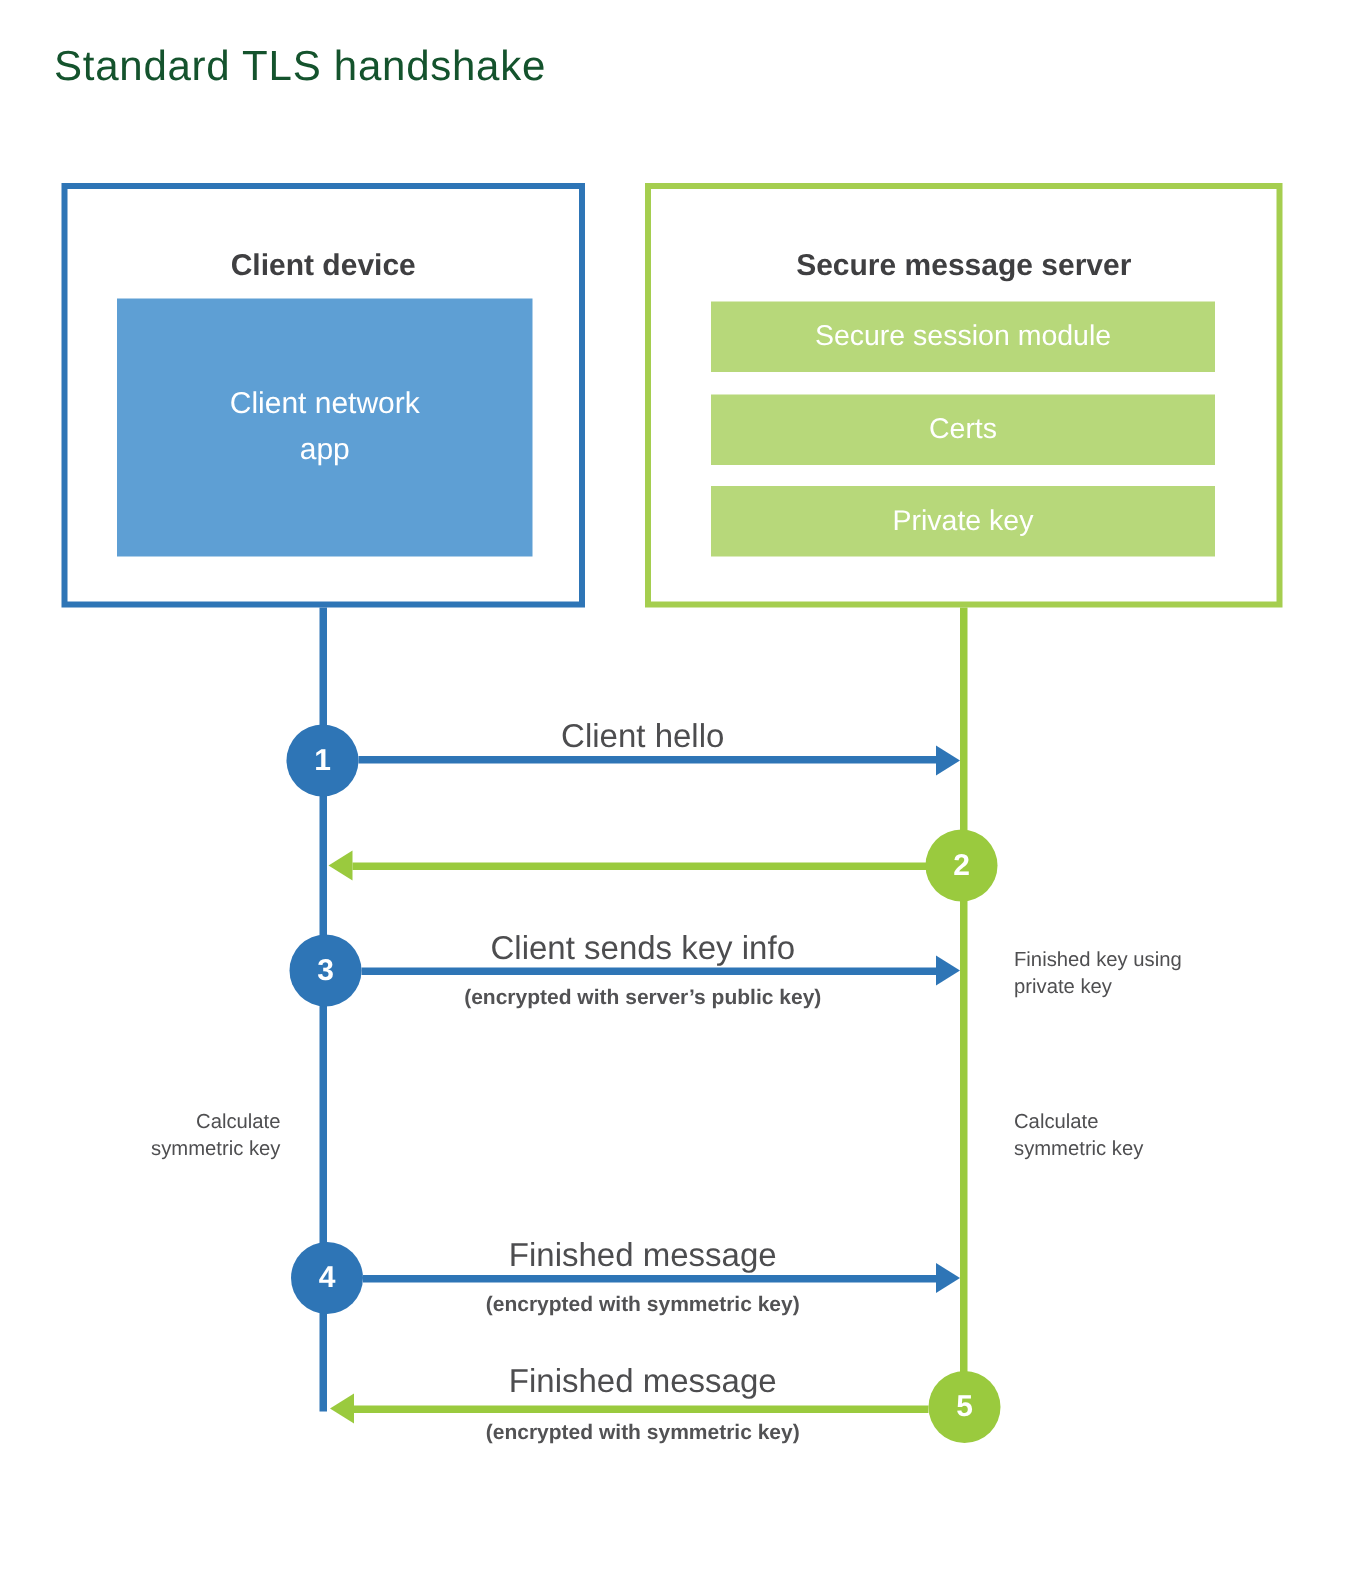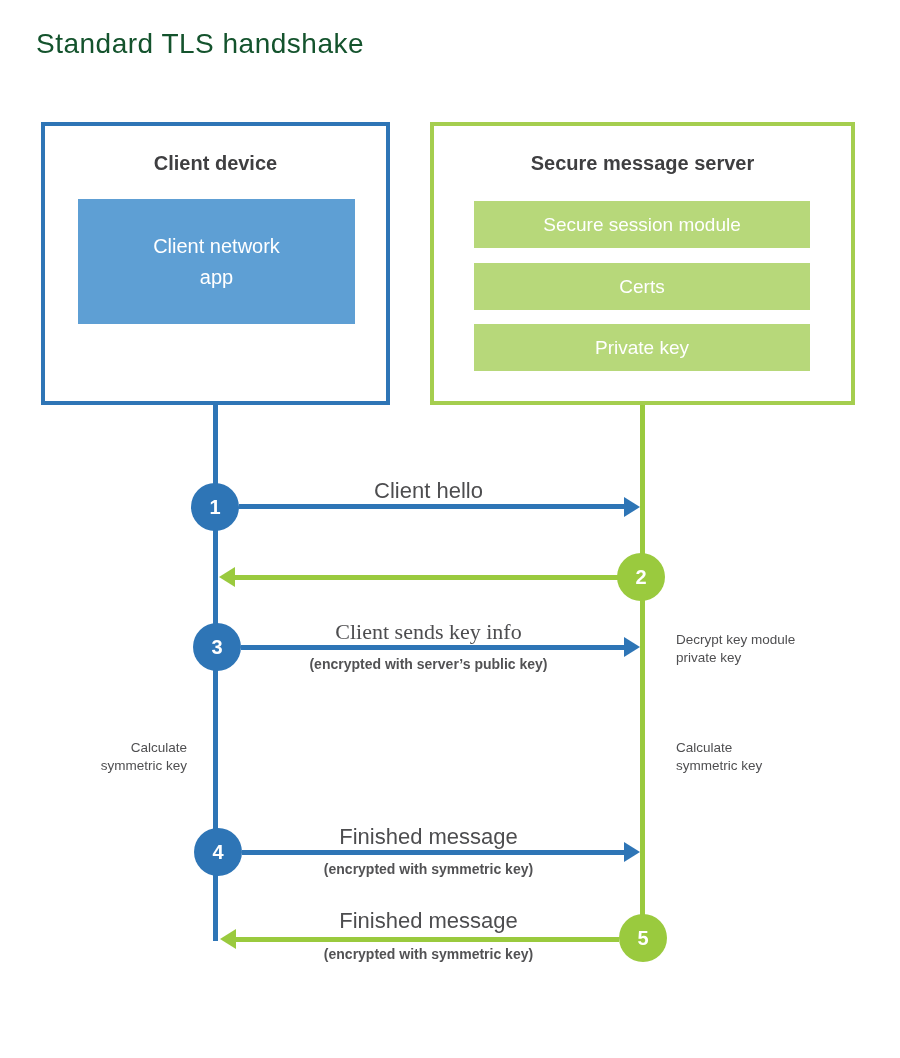--- a/index.html
+++ b/index.html
@@ -39,31 +39,31 @@
     border: 4px solid #2e75b6;
   }
   .server-box {
     left: 430px;
     width: 425px;
     border: 4px solid #a5ce4f;
   }
   .actor-title {
     width: 100%;
     text-align: center;
-    margin-top: 26px;
+    margin-top: 40px;
     font-size: 20px;
     font-weight: bold;
     color: #3f3f41;
   }
 
   .client-app {
     left: 78px;
     top: 199px;
     width: 277px;
-    height: 125px;
+    height: 172px;
     background: #5e9fd4;
     color: #ffffff;
     font-size: 20px;
     line-height: 1.55;
     display: flex;
     align-items: center;
     justify-content: center;
     text-align: center;
     white-space: pre-line;
   }
@@ -139,21 +139,21 @@
   .msg-sub {
     left: 215px;
     width: 427px;
     text-align: center;
     font-size: 14px;
     color: #525254;
     font-weight: bold;
   }
   .l1 { top: 478px; }
   .l2 { top: 548px; }
-  .l3 { top: 619px; font-family: Liberation Serif, serif; }
+  .l3 { top: 619px; }
   .l3s { top: 656px; }
   .l4 { top: 824px; }
   .l4s { top: 861px; }
   .l5 { top: 908px; }
   .l5s { top: 946px; }
 
   
   .side-note {
     font-size: 13.5px;
     color: #4f4f51;
@@ -194,21 +194,21 @@
 
   <div class="abs shaft shaft-green a2-shaft"></div>
   <div class="abs head head-left-green a2-head"></div>
   <div class="abs step-circle circle-green c2">2</div>
 
   <div class="abs shaft shaft-blue a3-shaft"></div>
   <div class="abs head head-right-blue a3-head"></div>
   <div class="abs msg-label l3">Client sends key info</div>
   <div class="abs msg-sub l3s">(encrypted with server’s public key)</div>
   <div class="abs step-circle circle-blue c3">3</div>
-  <div class="abs side-note note-decrypt">Decrypt key module
+  <div class="abs side-note note-decrypt">Finished key using
 private key</div>
 
   <div class="abs side-note note-calc-left">Calculate
 symmetric key</div>
   <div class="abs side-note note-calc-right">Calculate
 symmetric key</div>
 
   <div class="abs shaft shaft-blue a4-shaft"></div>
   <div class="abs head head-right-blue a4-head"></div>
   <div class="abs msg-label l4">Finished message</div>

